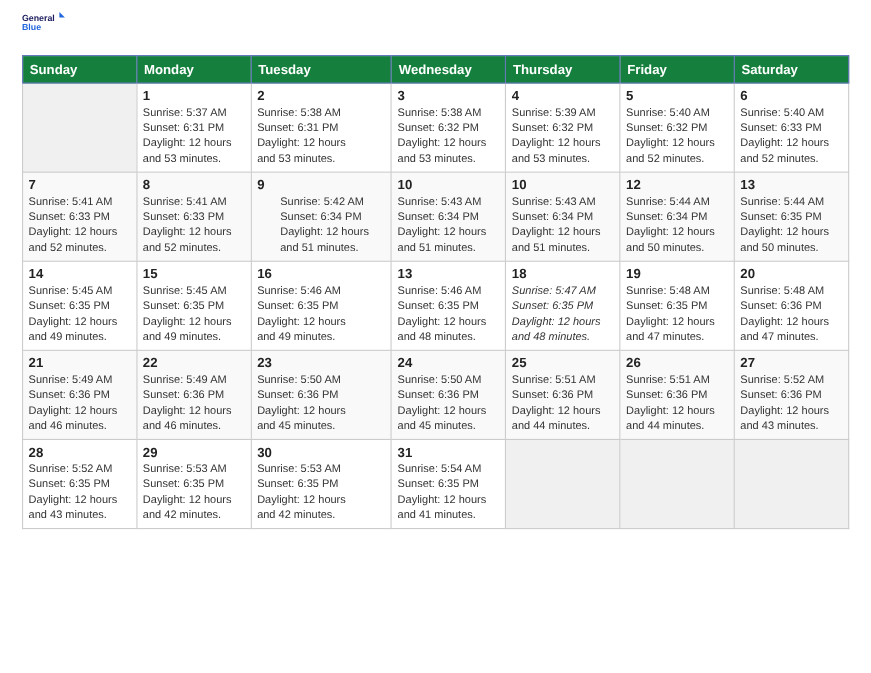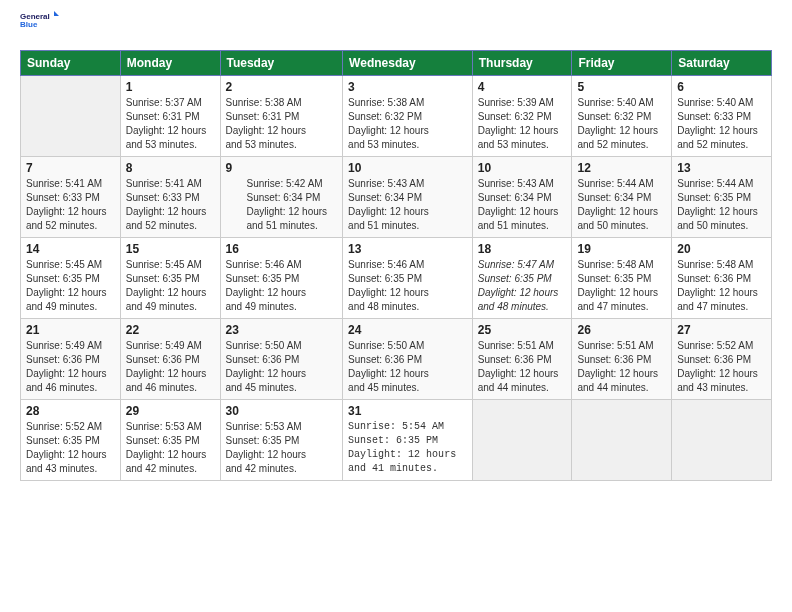--- a/index.html
+++ b/index.html
@@ -329,21 +329,21 @@
           </td>
           <td>
             <span class="day-num">30</span>
             <div class="day-info" style="white-space: pre-line;">Sunrise: 5:53 AM
 Sunset: 6:35 PM
 Daylight: 12 hours
 and 42 minutes.</div>
           </td>
           <td>
             <span class="day-num">31</span>
-            <div class="day-info" style="white-space: pre-line; font-family: Liberation Mono, monospace;">Sunrise: 5:54 AM
+            <div class="day-info" style="white-space: pre-line;">Sunrise: 5:54 AM
 Sunset: 6:35 PM
 Daylight: 12 hours
 and 41 minutes.</div>
           </td>
           <td class="empty-cell"></td>
           <td class="empty-cell"></td>
           <td class="empty-cell"></td>
         </tr>
       </tbody>
   </table>

